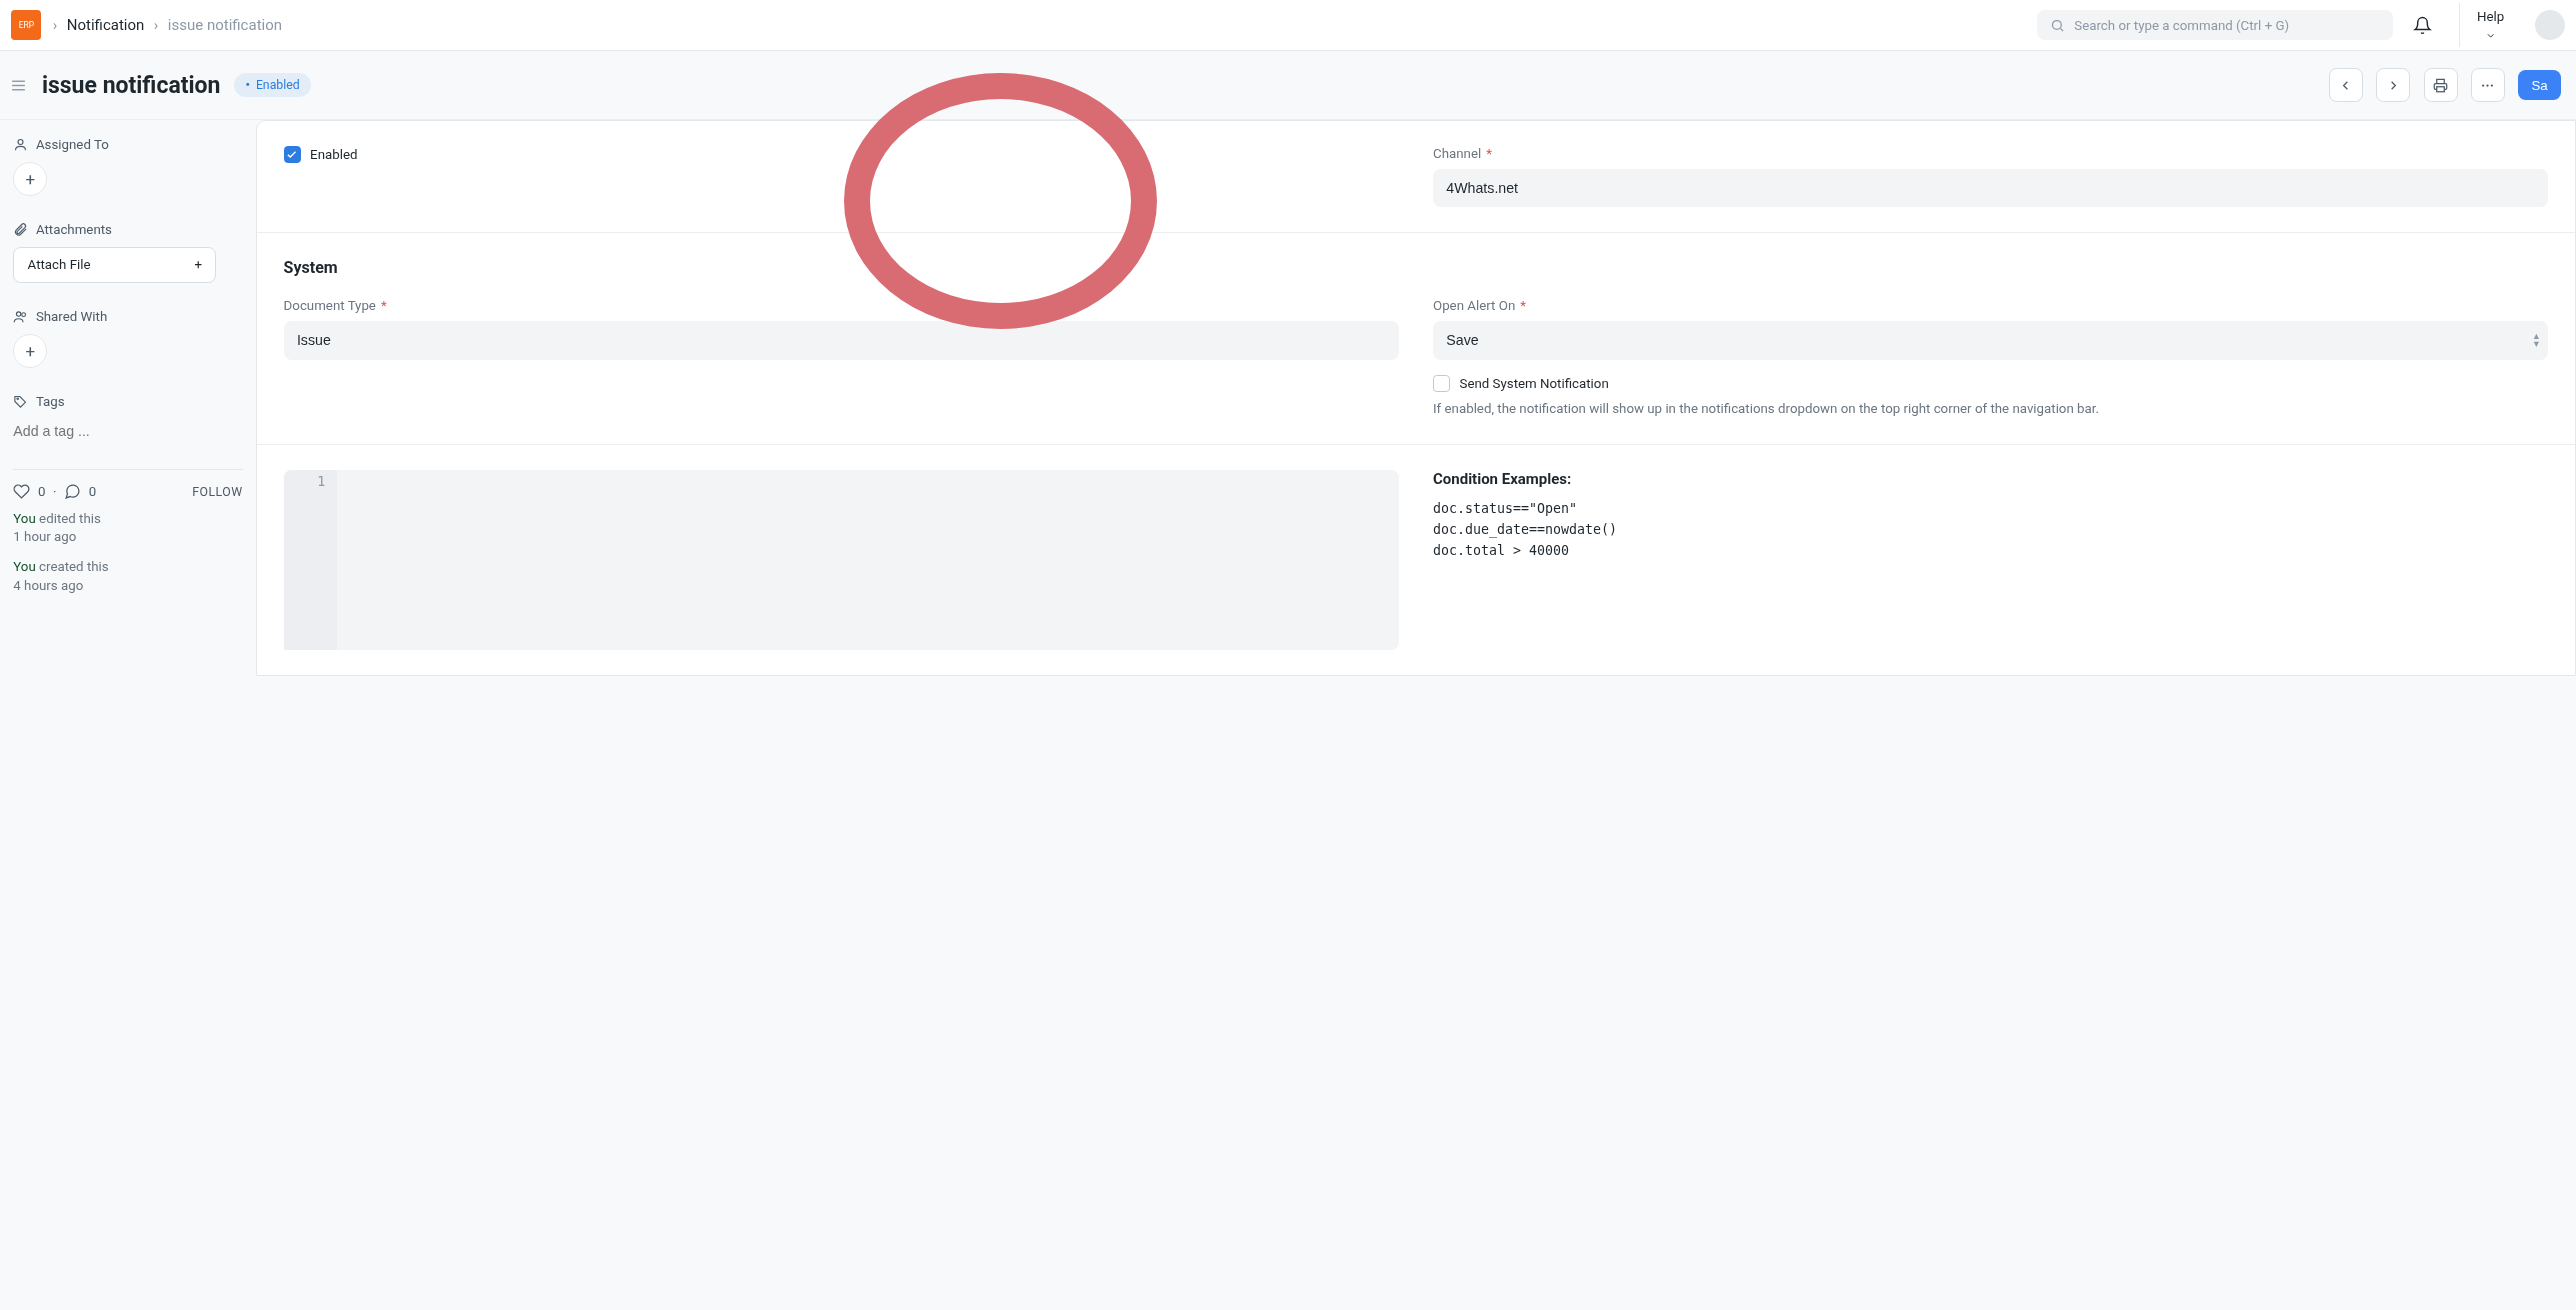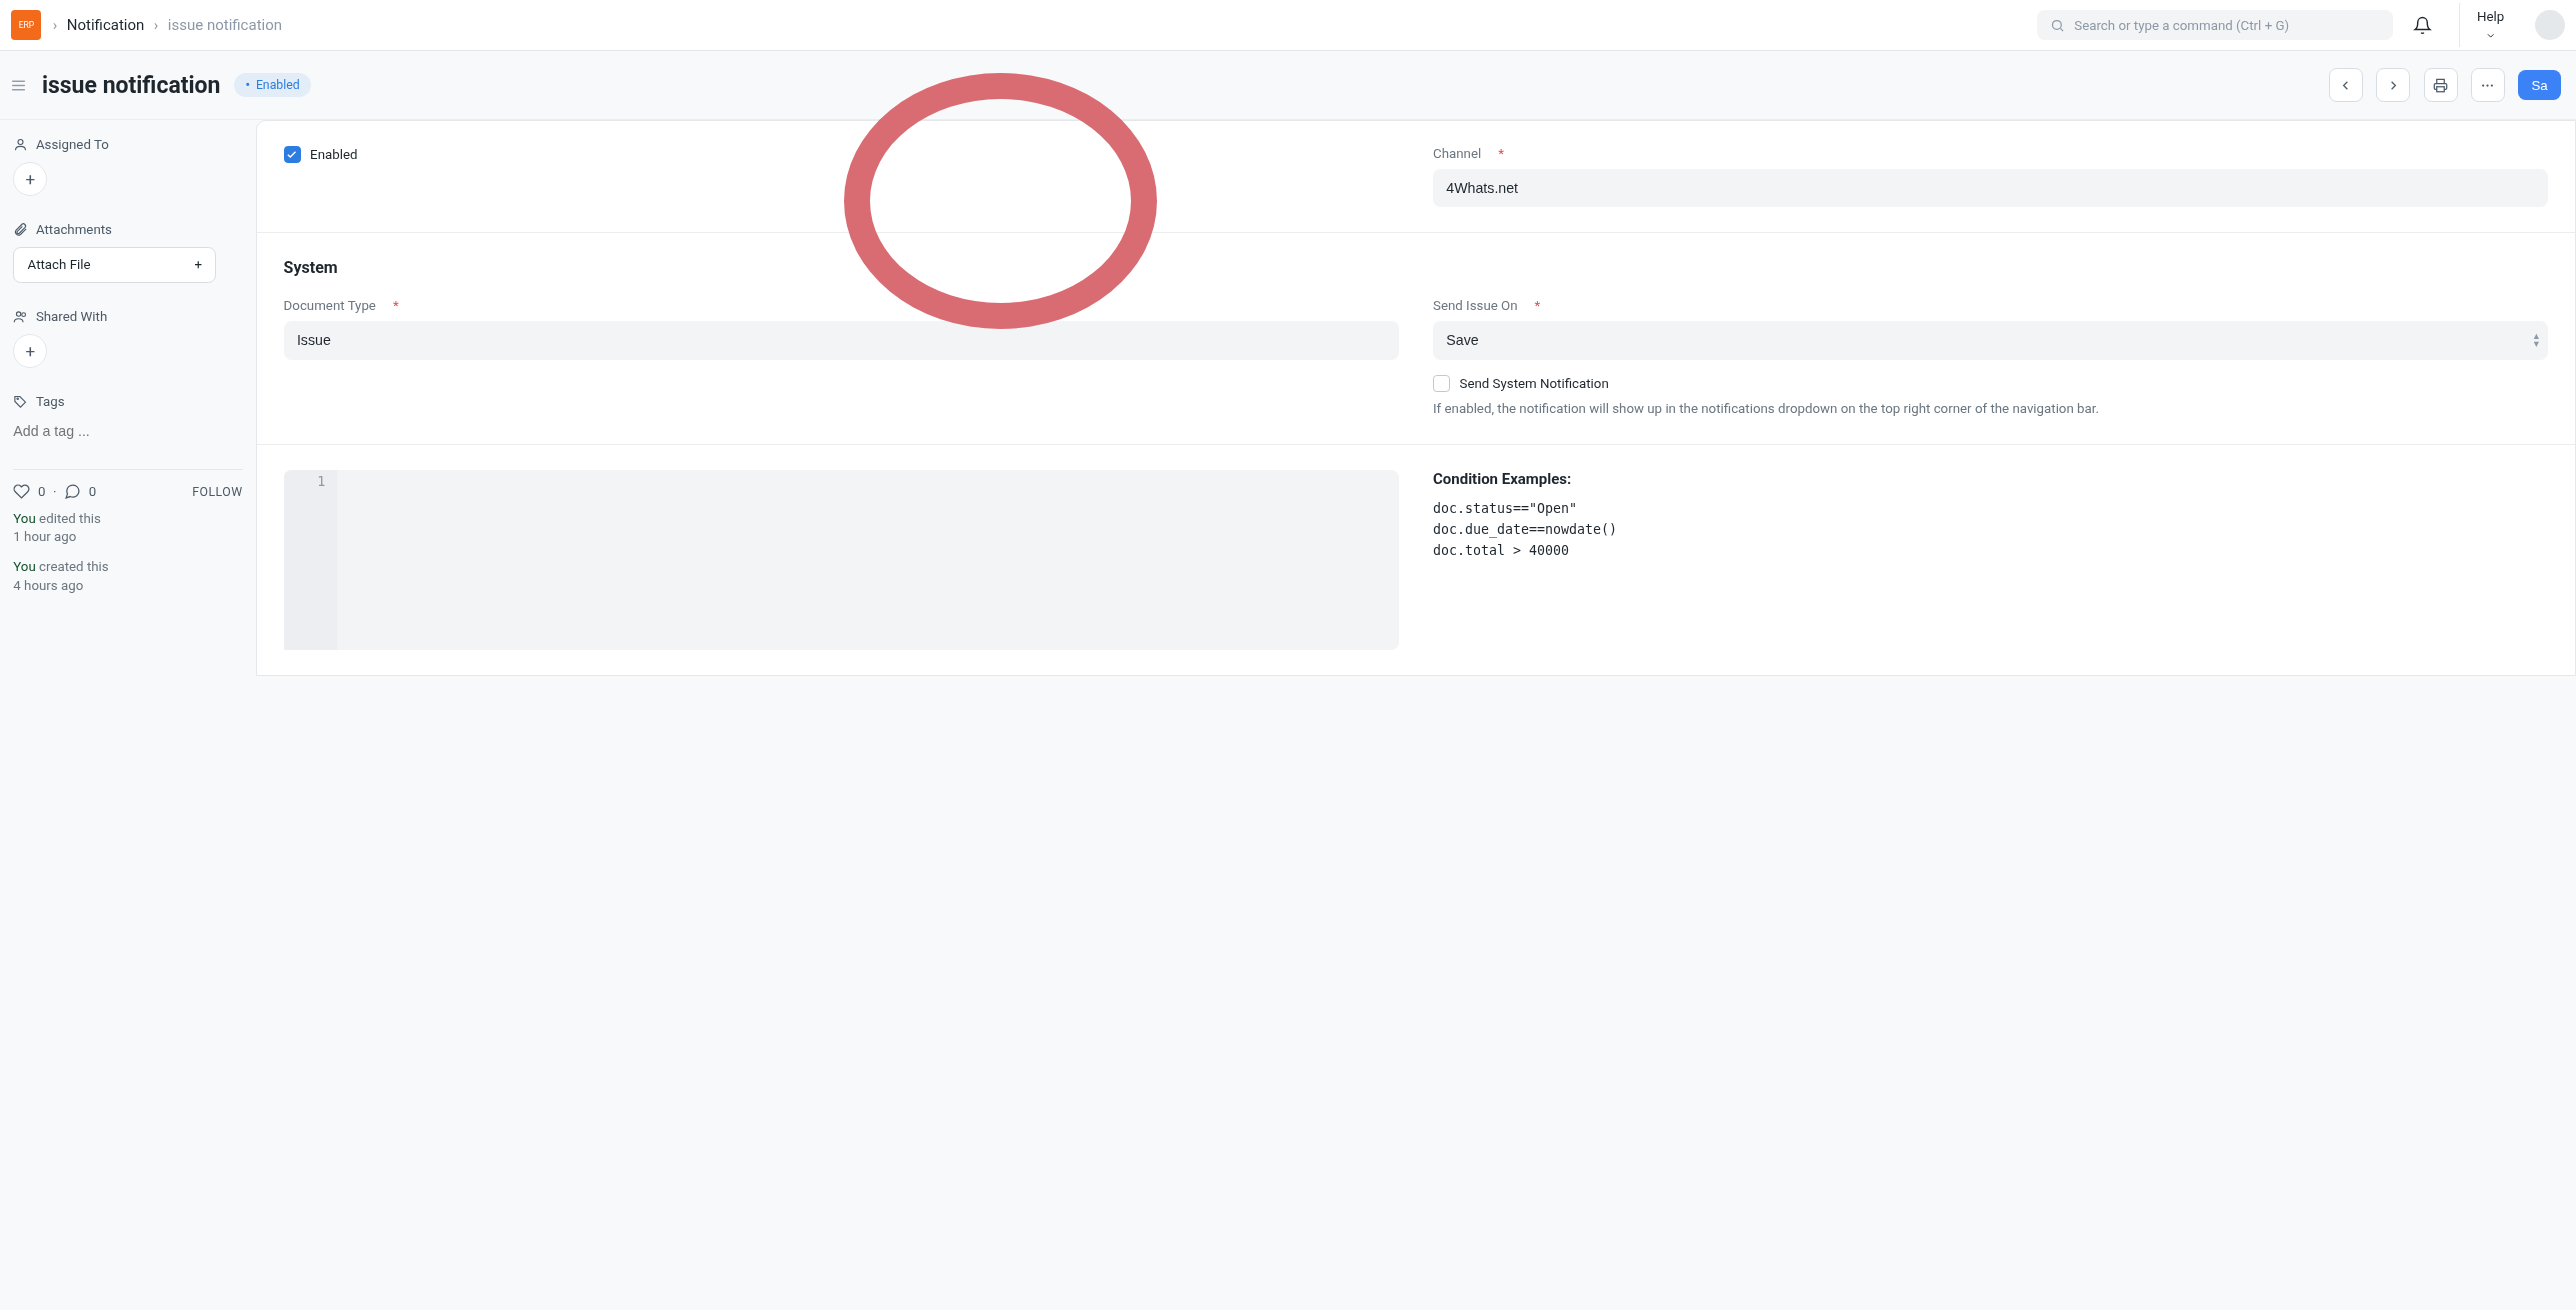--- a/index.html
+++ b/index.html
@@ -43,21 +43,21 @@
 .log-entry { color: #6b7680; font-size: 13.3px; margin-bottom: 11.4px; line-height: 1.4; }
 .log-entry b { color: #14532d; font-weight: 400; text-align: center; }
 
 
 .main { flex: 1; padding: 0; }
 .card { background: #fff; border: 0.9px solid #e4e8eb; border-radius: 9.5px 0 0 0; margin-top: 0; overflow: hidden; }
 .section { padding: 25px 26.6px; border-bottom: 0.9px solid #ededee; }
 .section-title { font-size: 16px; font-weight: 700; margin-bottom: 21px; }
 .row { display: flex; gap: 34px; }
 .col { flex: 1; min-width: 0; }
-.field-label { color: #6b7680; font-size: 13.3px; margin-bottom: 7.6px; display: flex; gap: 17px; }
+.field-label { color: #6b7680; font-size: 13.3px; margin-bottom: 7.6px; display: flex; gap: 5px; }
 .req { color: #e24c4c; }
 .field-input { background: #f3f4f6; border: none; border-radius: 7.6px; padding: 11.4px 13.3px; width: 100%; font-size: 14.2px; color: #1f272e; }
 .select-wrap { position: relative; }
 .select-chevs { position: absolute; right: 9.5px; top: 50%; transform: translateY(-50%); color: #8d99a6; font-size: 10.4px; line-height: 7.6px; }
 .checkbox-row { display: flex; align-items: center; gap: 9.5px; }
 .checkbox { width: 17px; height: 17px; border: 1.4px solid #c0c8d0; border-radius: 3.8px; background: #fff; cursor: pointer; display:flex; align-items:center; justify-content:center; }
 .checkbox.checked { background: #2d7de0; border-color: #2d7de0; color: #fff; }
 .help-text { color: #6b7680; font-size: 13.3px; margin-top: 7.6px; line-height: 1.5; }
 .code-editor { background: #f3f4f6; border-radius: 7.6px; min-height: 180px; position: relative; display: flex; }
 .gutter { width: 53px; background: #eceef1; border-radius: 7.6px 0 0 0; text-align: right; padding: 3.8px 11.4px 3.8px 0; color: #8d99a6; font-family: monospace; font-size: 13.3px; }
@@ -251,21 +251,21 @@
         <div class="row">
           <div class="col">
             <div class="field-label">
               <span>Document Type</span>
                 <span class="req">*</span>
             </div>
             <input class="field-input" value="Issue" style="">
           </div>
           <div class="col">
             <div class="field-label">
-              <span>Send Issue On</span>
+              <span>Open Alert On</span>
                 <span class="req">*</span>
             </div>
             <div class="select-wrap">
               <input class="field-input" value="Save" style="">
               <div class="select-chevs">▴<br>▾</div>
             </div>
             <div style="height:15px"></div>
             <div class="checkbox-row">
               <div class="checkbox"></div>
               <span>Send System Notification</span>

